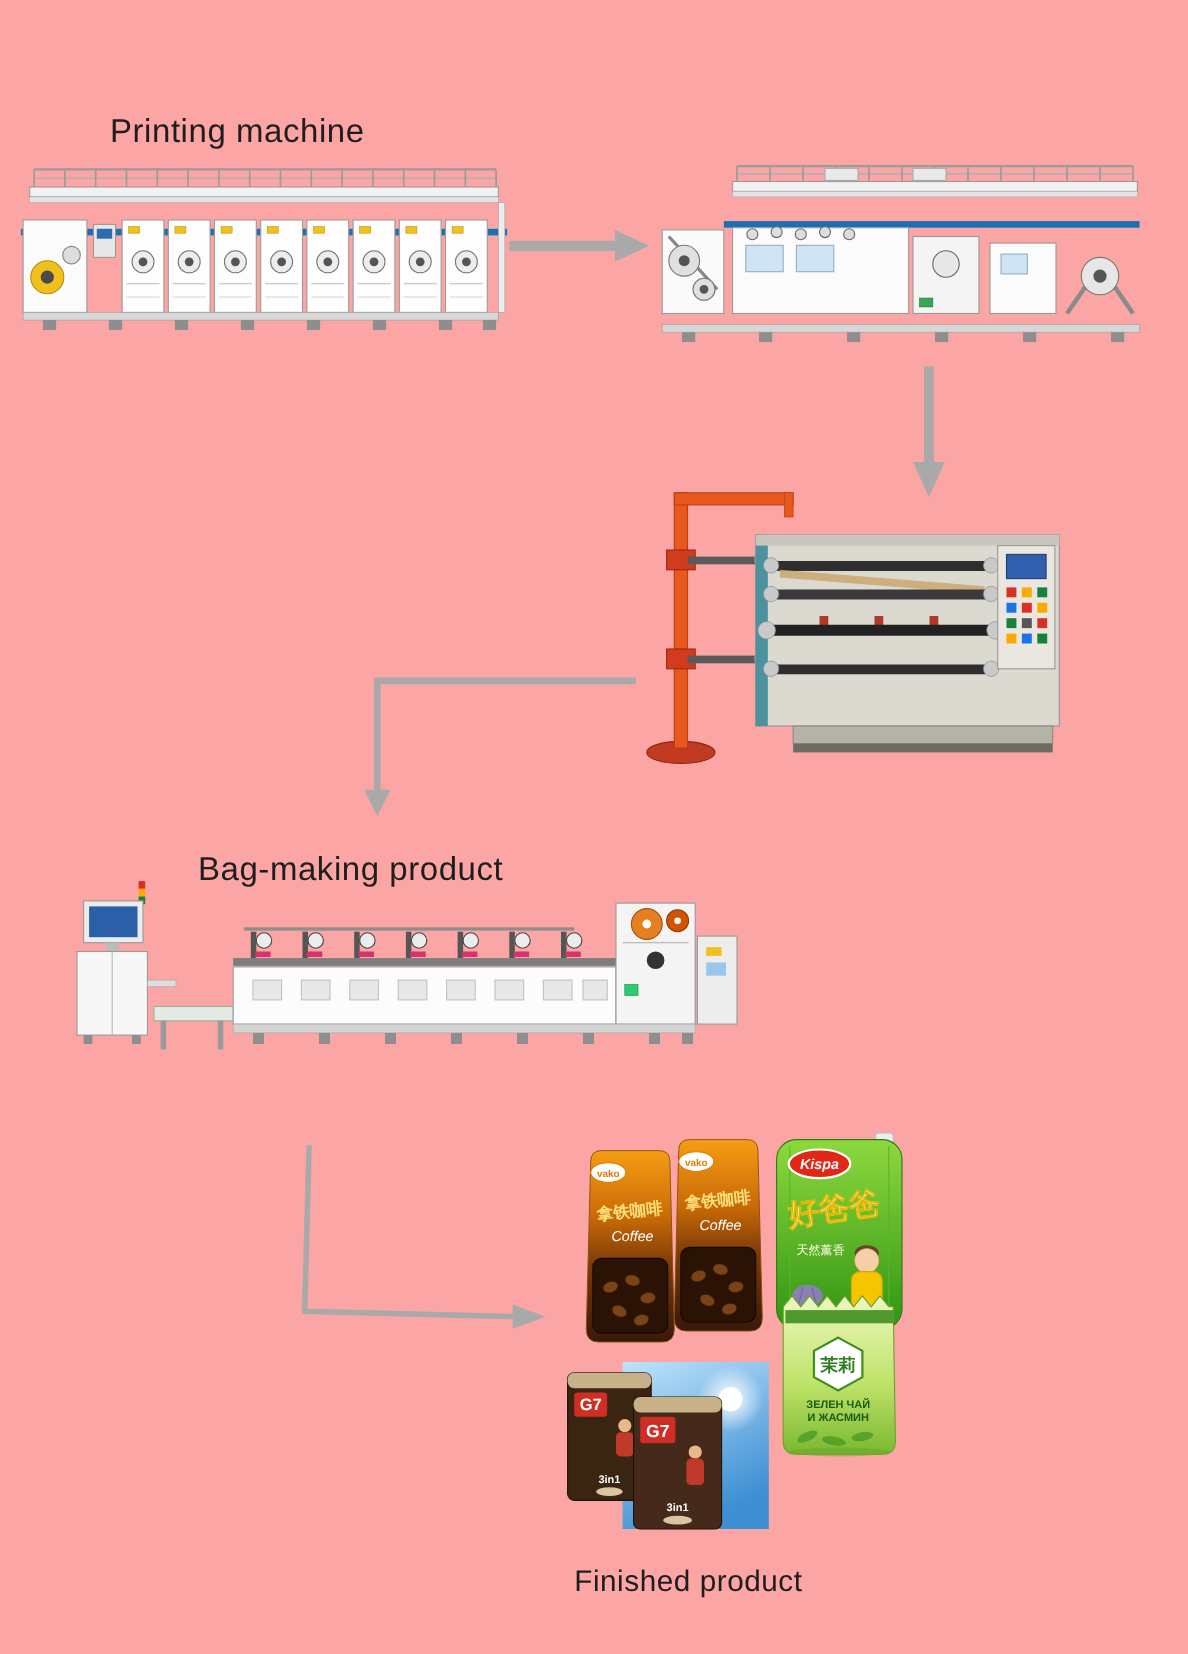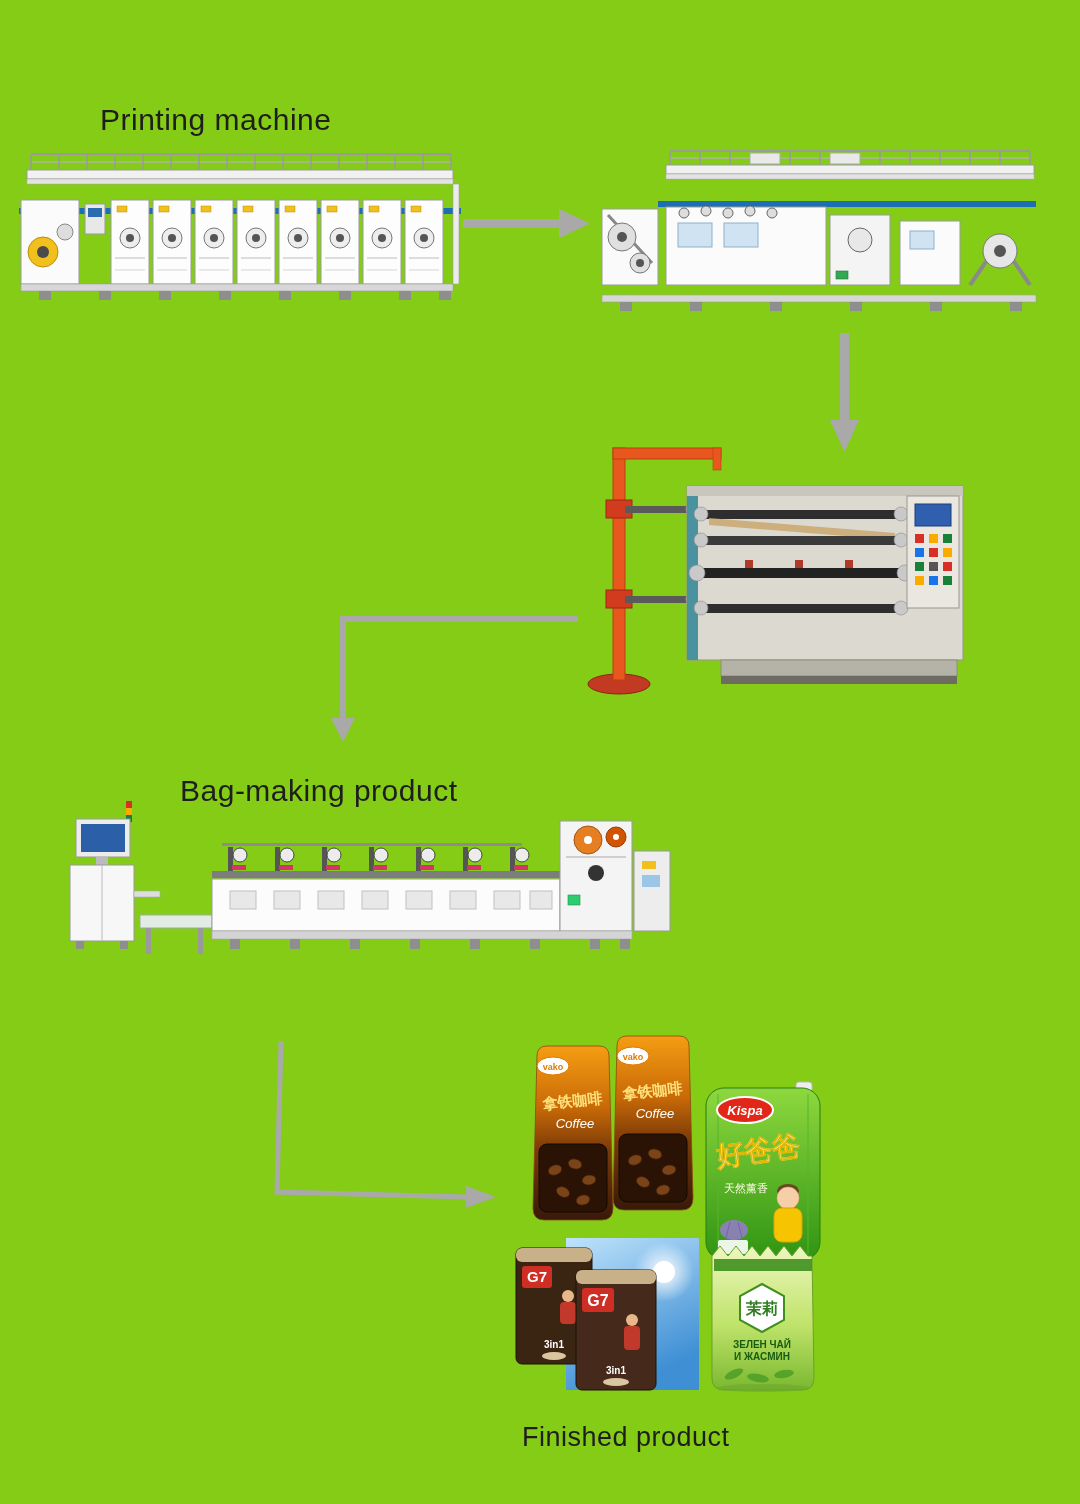--- a/index.html
+++ b/index.html
@@ -1,18 +1,18 @@
 <!DOCTYPE html>
 <html><head>
 <meta charset="utf-8">
 <style>
   * { margin:0; padding:0; box-sizing:border-box; }
   html,body { background:#ffffff; }
   .canvas {
-    position:relative; width:1080px; height:1504px; background:#84cc16;
+    position:relative; width:1080px; height:1504px; background:#fca5a5;
     font-family:"Liberation Sans", sans-serif; overflow:hidden;
   }
   .label {
     position:absolute; font-size:30px; color:#1e1e1e; white-space:nowrap;
     z-index:3; letter-spacing:0.5px;
   }
   .machine, .product { position:absolute; z-index:2;text-align:right; }
   .arrows { position:absolute; left:0; top:0; z-index:1; pointer-events:none; }
   svg text { font-family:"Liberation Sans", sans-serif; }
 </style>
@@ -278,21 +278,21 @@
           <ellipse cx="32" cy="130" rx="7" ry="5" transform="rotate(-20 32 130)"></ellipse>
           <ellipse cx="52" cy="124" rx="7" ry="5" transform="rotate(15 52 124)"></ellipse>
           <ellipse cx="66" cy="140" rx="7" ry="5" transform="rotate(-10 66 140)"></ellipse>
           <ellipse cx="40" cy="152" rx="7" ry="5" transform="rotate(25 40 152)"></ellipse>
           <ellipse cx="60" cy="160" rx="7" ry="5" transform="rotate(-15 60 160)"></ellipse>
         </g>
       </g>
     </svg>
   </div>
 
-  <div class="product" style="left:700px; top:1080px; width:135px; height:190px;">
+  <div class="product" style="left:700px; top:1028px; width:135px; height:190px;">
     <svg viewBox="0 0 135 190" width="135" height="190">
       <defs>
         <linearGradient id="gK" x1="0" y1="0" x2="0" y2="1">
           <stop offset="0" stop-color="#8ed83e"></stop>
             <stop offset="1" stop-color="#2f9413"></stop>
         </linearGradient>
       </defs>
       <rect x="96" y="2" width="16" height="10" rx="3" fill="#eeeeee" stroke="#bbbbbb"></rect>
       <rect x="6" y="8" width="114" height="172" rx="18" fill="url(#gK)" stroke="#2a7d10"></rect>
       <line x1="18" y1="14" x2="18" y2="174" stroke="#57b62a"></line>
@@ -344,21 +344,21 @@
         <rect x="6" y="18" width="32" height="24" rx="3" fill="#cf2e24"></rect>
         <text x="22" y="36" font-size="16" font-weight="bold" fill="#ffffff" text-anchor="middle">G7</text>
         <circle cx="56" cy="50" r="6" fill="#e8b88a"></circle>
         <rect x="48" y="56" width="16" height="24" rx="4" fill="#c0392b"></rect>
         <text x="40" y="104" font-size="10" font-weight="bold" fill="#ffffff" text-anchor="middle">3in1</text>
         <ellipse cx="40" cy="112" rx="13" ry="4" fill="#d9c6a0"></ellipse>
       </g>
     </svg>
   </div>
 
-  <div class="product" style="left:700px; top:1232px; width:125px; height:170px;">
+  <div class="product" style="left:700px; top:1164px; width:125px; height:170px;">
     <svg viewBox="0 0 125 170" width="125" height="170">
       <defs>
         <linearGradient id="gTea" x1="0" y1="0" x2="0" y2="1">
           <stop offset="0" stop-color="#eef7c0"></stop>
             <stop offset="0.55" stop-color="#bfe36a"></stop>
             <stop offset="1" stop-color="#7ab82f"></stop>
         </linearGradient>
       </defs>
       <path d="M12,24 L20,14 L28,24 L36,14 L44,24 L52,14 L60,24 L68,14 L76,24 L84,14 L92,24 L100,14 L108,24 L112,24 L114,146 Q114,158 102,158 L24,158 Q12,158 12,146 Z" fill="url(#gTea)" stroke="#6aa12a"></path>
       <rect x="14" y="27" width="98" height="12" fill="#3f8f1f" opacity="0.9"></rect>

